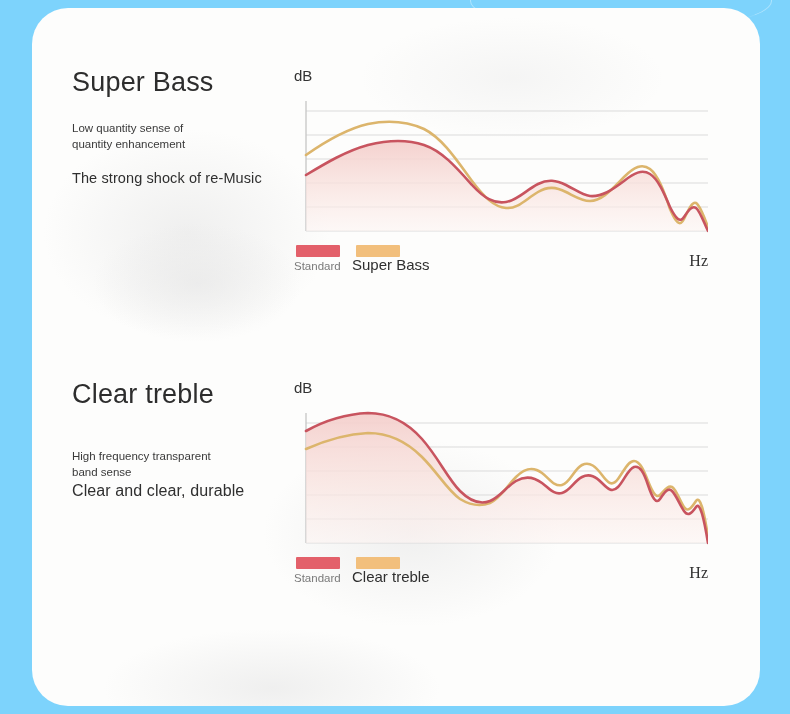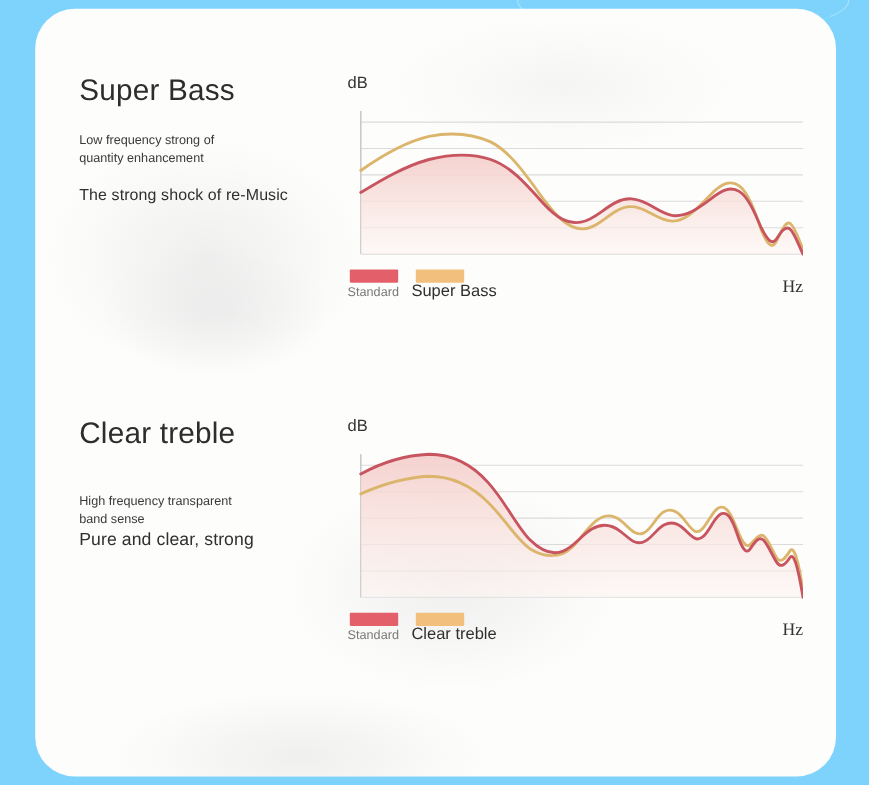--- a/index.html
+++ b/index.html
@@ -91,21 +91,21 @@
   .feature-tag {
     font-size: 14.5px;
     color: #2f2f2f;
     margin: 0;
     line-height: 1.3;
     letter-spacing: 0.1px;
   }
 
   .chart-wrap {
     position: absolute;
-    left: 280px;
+    left: 258px;
     top: 0;
     width: 420px;
   }
   .axis-label-db {
     font-size: 15px;
     color: #333;
     margin: 0 0 6px 4px;
     line-height: 1;
   }
   .axis-label-hz {
@@ -174,21 +174,21 @@
     <div class="ghost ghost-a"></div>
     <div class="ghost ghost-b"></div>
     <div class="ghost ghost-c"></div>
     <div class="ghost ghost-d"></div>
     <div class="ghost ghost-e"></div>
 
     <div class="section section-bass">
 
       <div class="text-col">
         <p class="feature-title">Super Bass</p>
-        <p class="feature-sub" style="margin-top:22px;">Low frequency strong of
+        <p class="feature-sub" style="margin-top:22px;">Low quantity sense of
 quantity enhancement</p>
         <p class="feature-tag" style="margin-top:17px;">The strong shock of re-Music</p>
       </div>
 
       <div class="chart-wrap">
         <div class="axis-label-db">dB</div>
 
         <div class="plot">
           <svg viewBox="0 0 418 148" preserveAspectRatio="none">
             <defs>
@@ -239,21 +239,21 @@
         </div>
       </div>
     </div>
 
     <div class="section section-treble">
 
       <div class="text-col">
         <p class="feature-title">Clear treble</p>
         <p class="feature-sub" style="margin-top:38px;">High frequency transparent
 band sense</p>
-        <p class="feature-tag" style="margin-top:1px; font-size:16px;">Pure and clear, strong</p>
+        <p class="feature-tag" style="margin-top:1px; font-size:16px;">Clear and clear, durable</p>
       </div>
 
       <div class="chart-wrap">
         <div class="axis-label-db">dB</div>
 
         <div class="plot">
           <svg viewBox="0 0 418 148" preserveAspectRatio="none">
             <defs>
               <linearGradient id="trebleFill" x1="0" y1="0" x2="0" y2="1">
                 <stop offset="0%" stop-color="#f4cfcc" stop-opacity="0.95"></stop>

